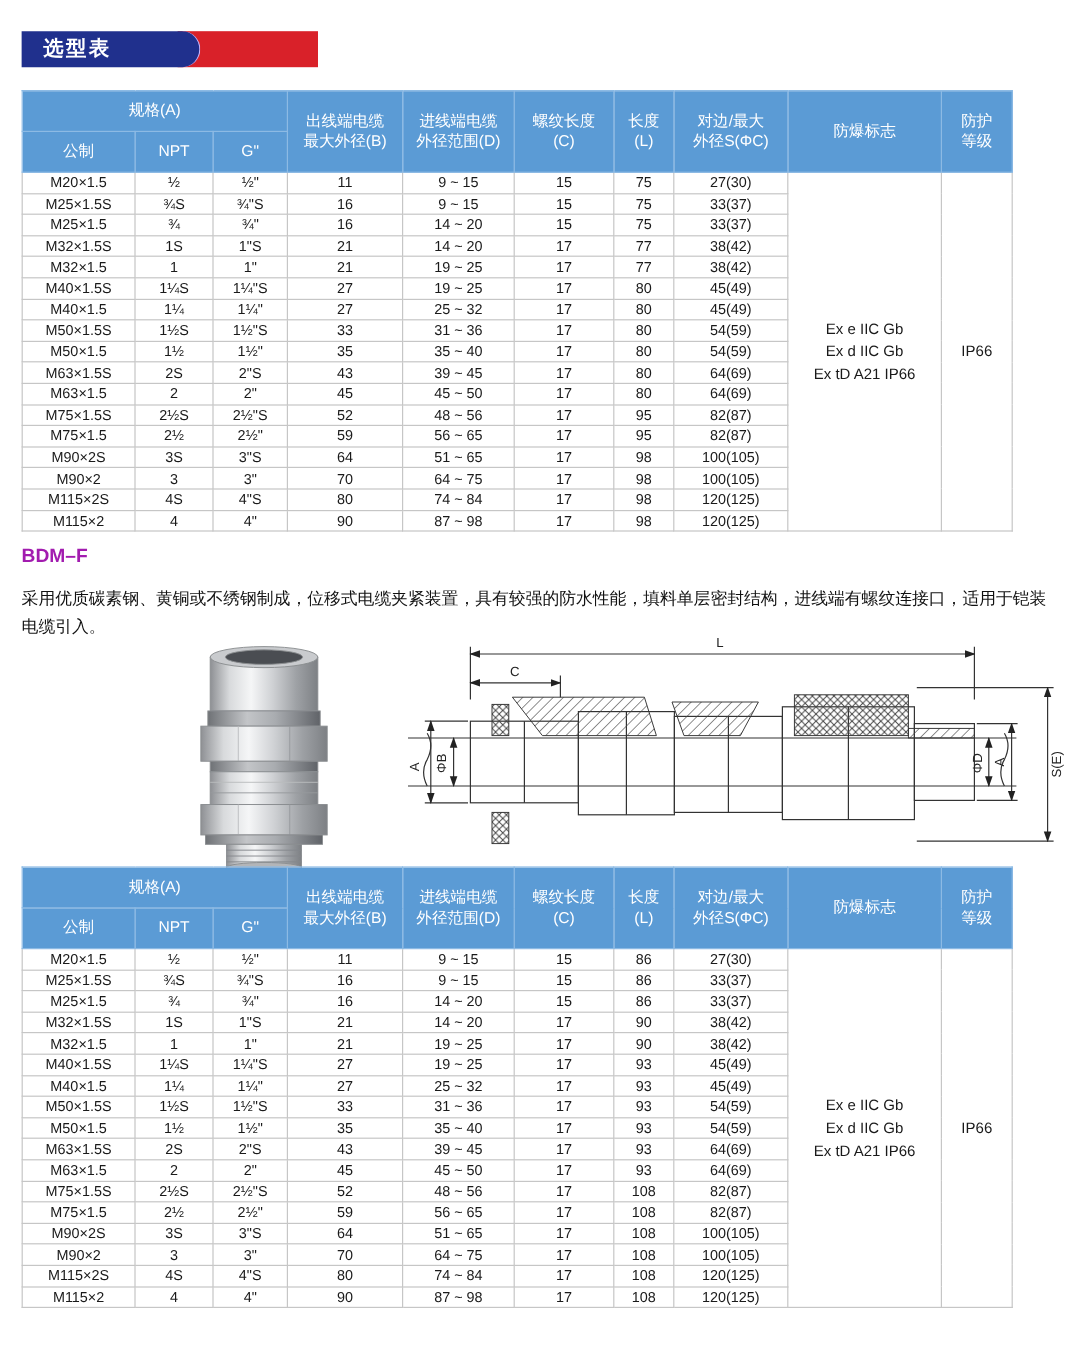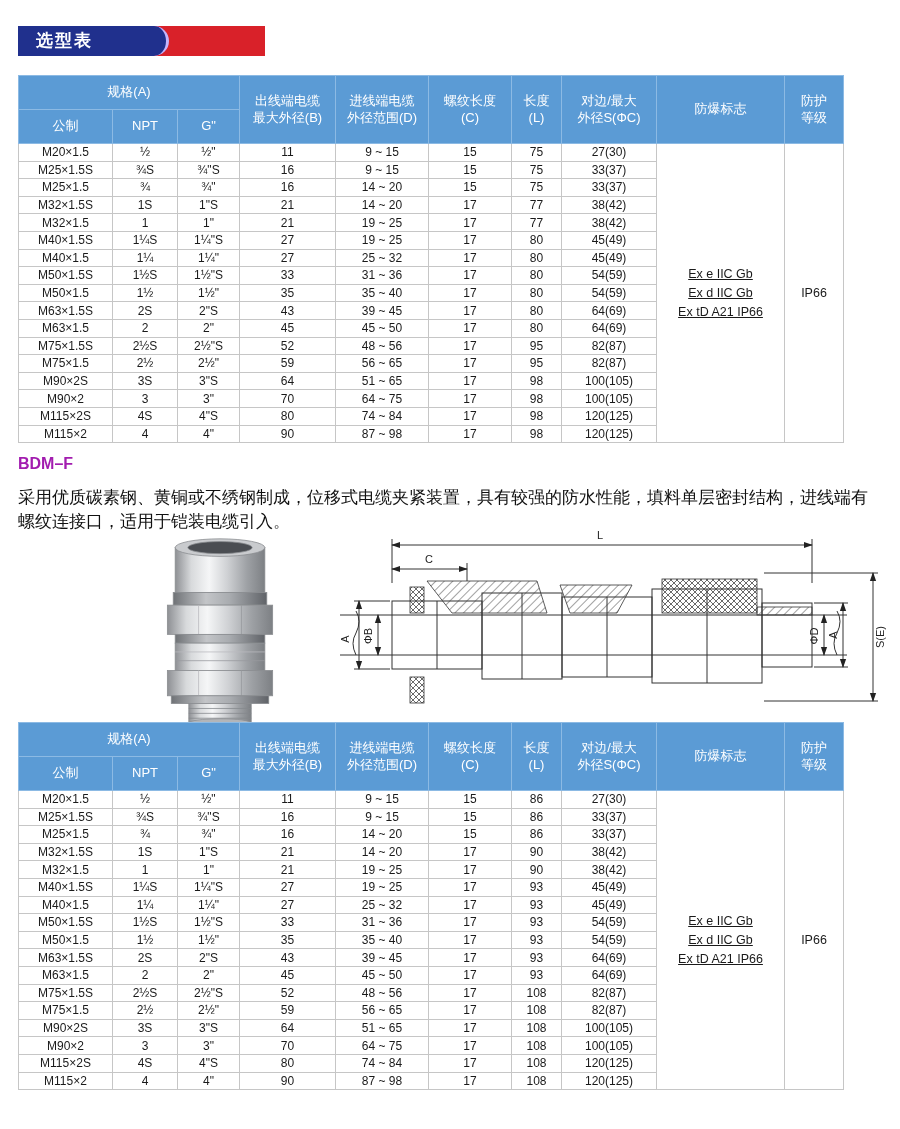--- a/index.html
+++ b/index.html
@@ -1,38 +1,38 @@
 <!DOCTYPE html>
 <html><head>
 <meta charset="utf-8">
 <style>
   html,body{margin:0;padding:0;}
   body{width:900px;height:1129px;background:#fff;font-family:"Liberation Sans","DejaVu Sans",sans-serif;position:relative;overflow:hidden;color:#111;}
   .abs{position:absolute;}
 
   
   #title-red{left:148px;top:26px;width:117px;height:30px;background:#d92129;}
-  #title-blue{left:18px;top:26px;width:148px;height:30px;background:#20308d;border-radius:0 16px 16px 0;border-right:3px solid #c4b5fd;}
+  #title-blue{left:18px;top:26px;width:148px;height:30px;background:#20308d;border-radius:0 16px 16px 0;border-right:1px solid #c4b5fd;}
   #title-blue span{display:block;color:#fff;font-weight:bold;font-size:17px;line-height:30px;padding-left:18px;letter-spacing:2px;}
 
   
   table.spec{border-collapse:collapse;table-layout:fixed;width:825px;}
   table.spec th{background:#5b9bd5;color:#fff;font-weight:normal;font-size:13px;border:1px solid #8cbae4;white-space:pre-line;line-height:1.3;padding:0;}
   table.spec tr.h1 th{height:33px;}
   table.spec tr.h2 th{height:33px;margin-left:45px;}
   table.spec td{border:1px solid #c6c6c6;text-align:center;height:16.6px;padding:0;font-size:12px;color:#1a1a1a;background:#fff;}
-  table.spec td.ex-cell{font-size:12.5px;text-decoration:underline;}
+  table.spec td.ex-cell{font-size:12.5px;}
   table.spec td.ex-cell div{line-height:19px;}
   table.spec td.ip-cell{font-size:12.5px;margin-left:14px;}
   #table1{left:18px;top:75px;}
   #table2{left:18px;top:722px;}
 
   
   #bdmf-title{left:18px;top:455px;font-size:16px;font-weight:bold;color:#a21caf;}
-  #bdmf-desc{left:18px;top:486px;width:866px;font-size:17px;line-height:24px;color:#111;}
+  #bdmf-desc{left:18px;top:486px;width:866px;font-size:14px;line-height:24px;color:#111;}
 
   #photo-wrap{left:128px;top:532px;width:185px;height:195px;}
   #drawing-wrap{left:332px;top:523px;width:558px;height:200px;}
   svg .dimtxt{font-size:11px;fill:#222;font-family:"Liberation Sans",sans-serif;}
   svg .thin{stroke:#333;stroke-width:1;fill:none;}
 </style>
 </head>
 <body>
 
 <div class="abs" id="title-red"></div>

